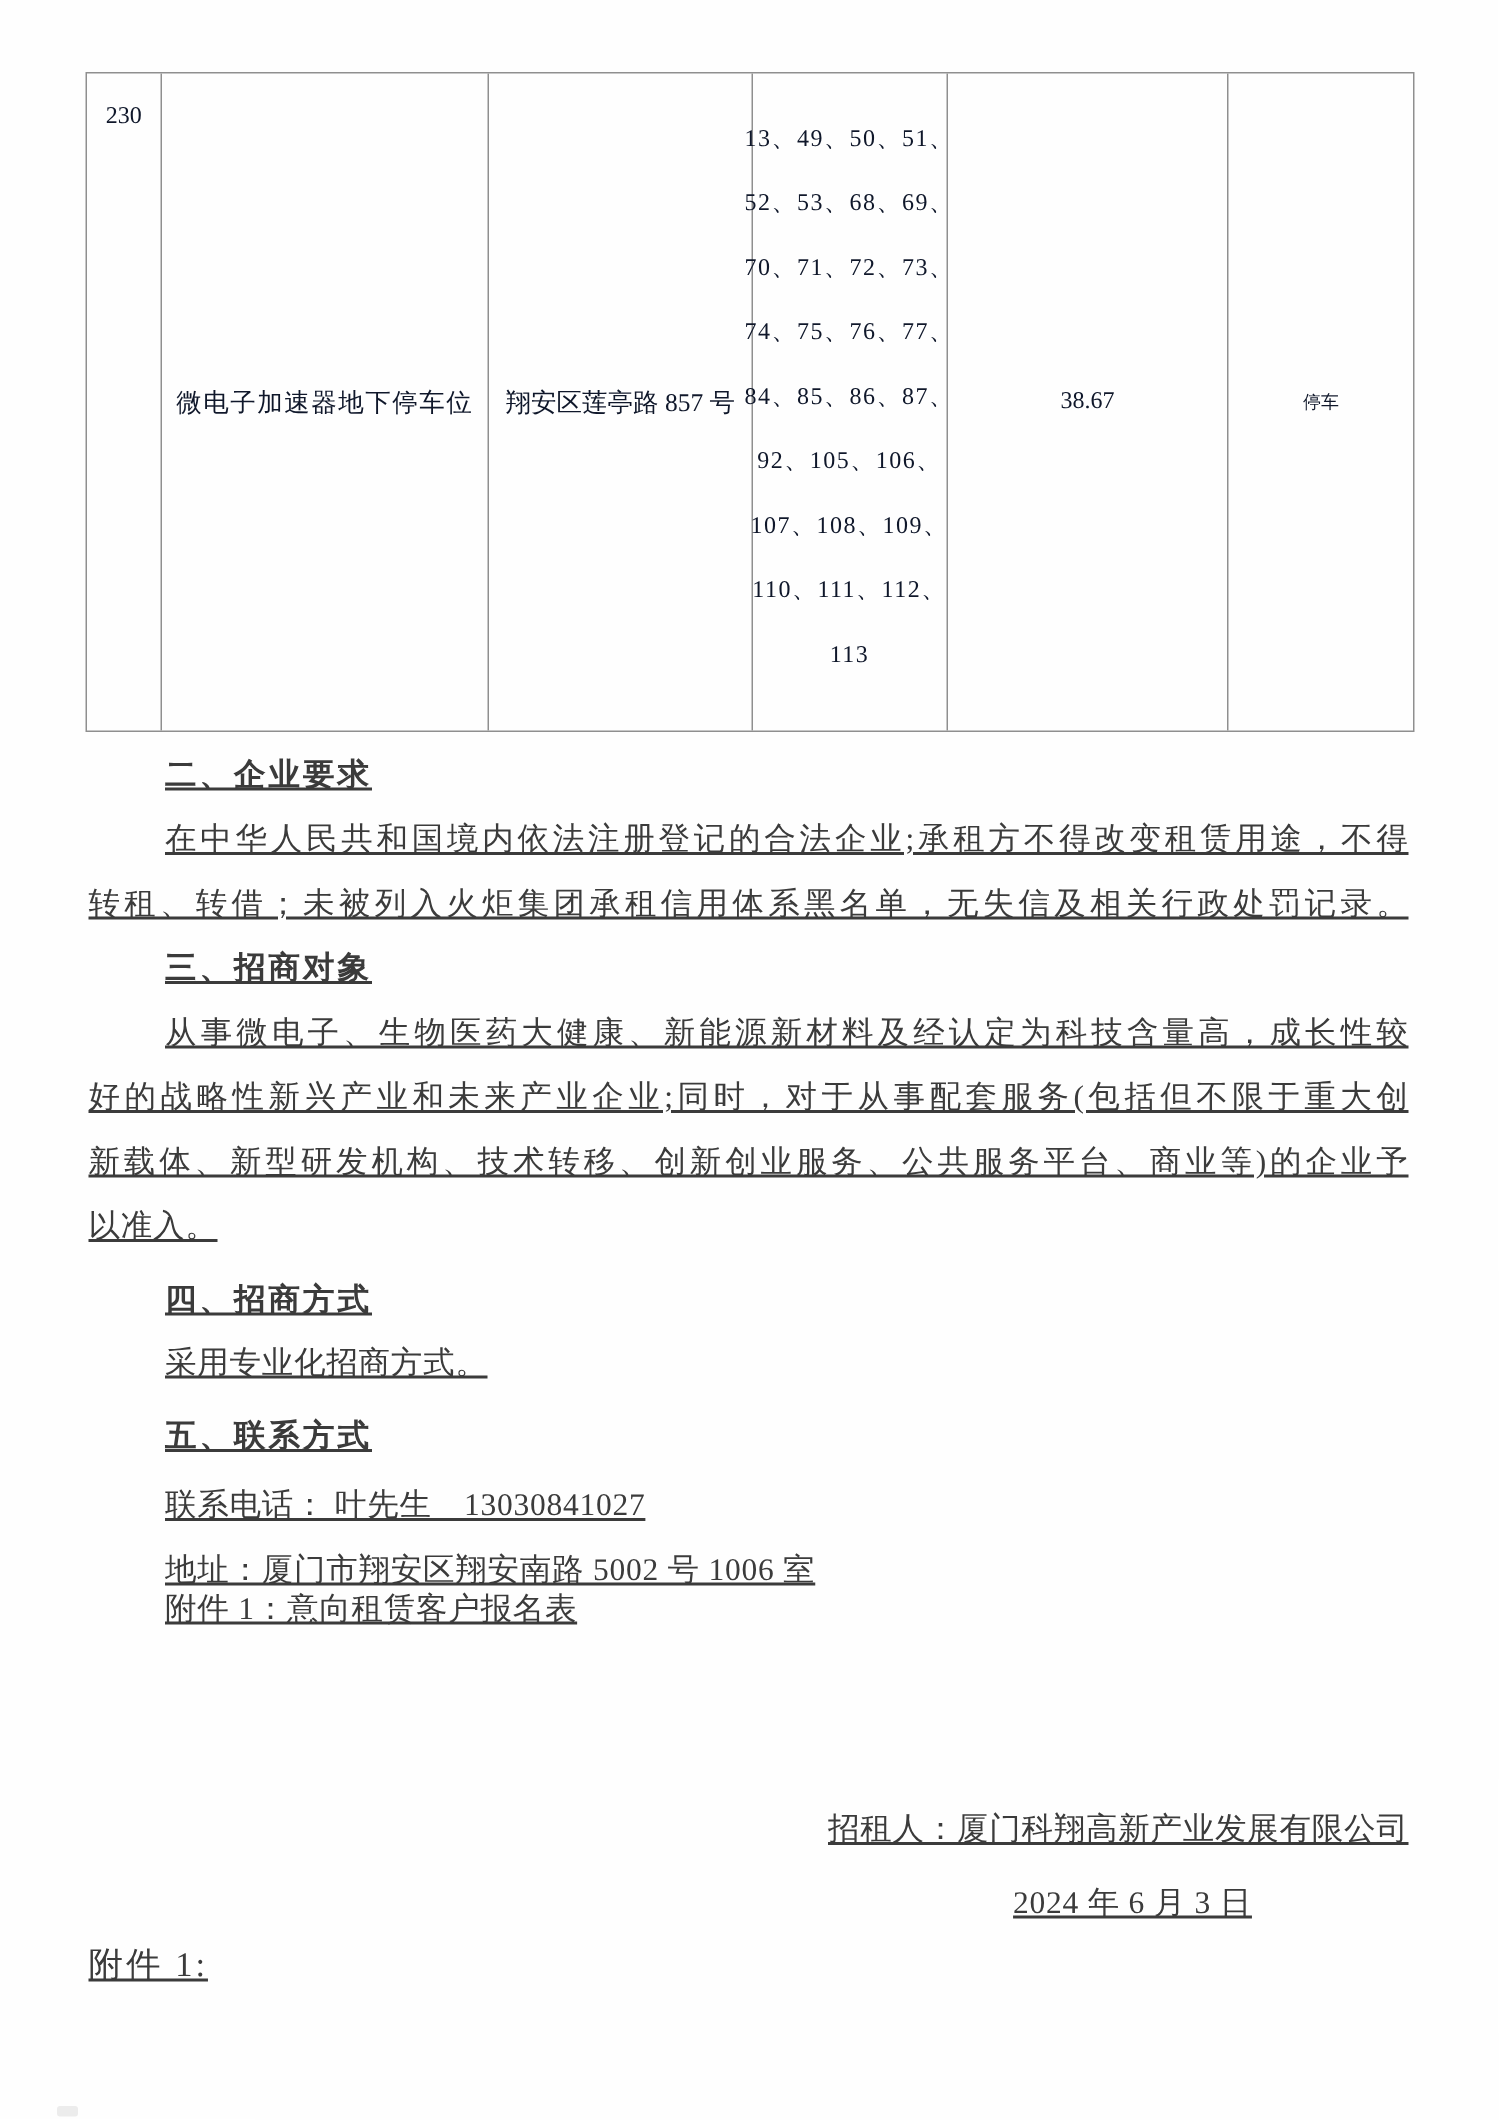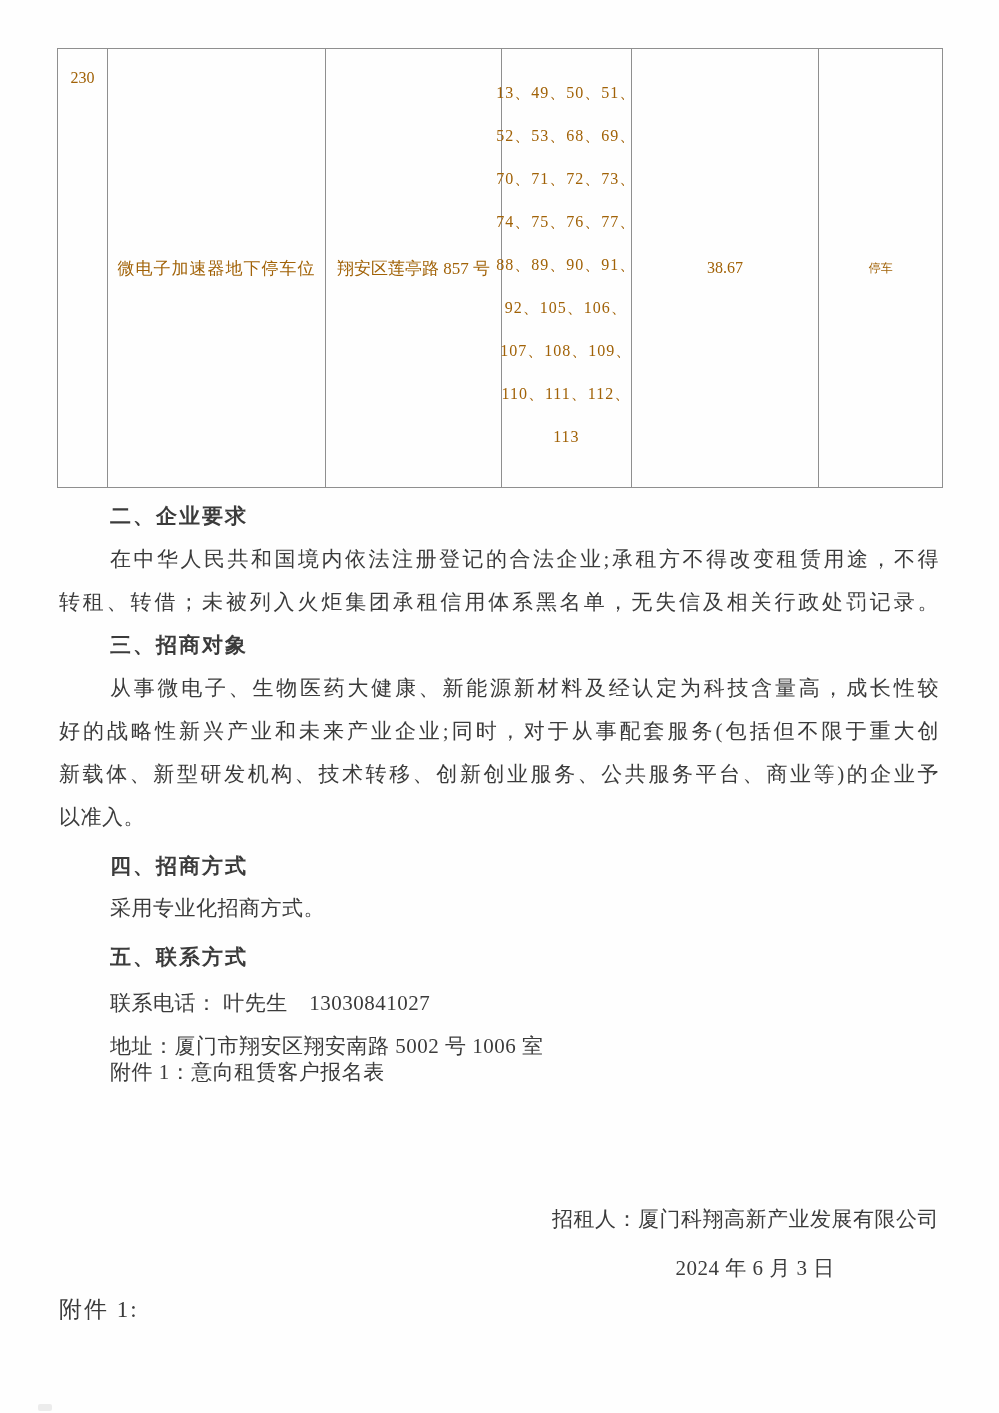--- a/index.html
+++ b/index.html
@@ -4,38 +4,38 @@
 <style>
   html,body{margin:0;padding:0;background:#ffffff;}
   .page{
     position:relative;width:999px;height:1413px;background:#fefefe;overflow:hidden;
     font-family:"Liberation Serif","DejaVu Serif",serif;color:#3b3b3b;
   }
   
   .dtable{
     position:absolute;left:57px;top:48px;width:886px;height:440px;
     display:flex;box-sizing:border-box;border:1px solid #8f8f8f;
-    font-size:16px;color:#a16207;
+    font-size:16px;color:#0f172a;
   }
   .cell{
     box-sizing:border-box;border-right:1px solid #8f8f8f;
     display:flex;align-items:center;justify-content:center;text-align:center;
   }
   .cell:last-child{border-right:none;}
   .c1{width:50px;align-items:flex-start;padding-top:20px;}
   .c2{width:219px;font-size:17px;letter-spacing:1px;}
   .c3{width:176px;font-size:17px;}
   .c4{width:130px;flex-direction:column;justify-content:flex-start;padding-top:22px;}
   .c5{width:188px;}
   .c6{width:123px;font-size:12px;}
   .numline{height:43px;line-height:43px;white-space:nowrap;letter-spacing:1px;}
   
   .tline{
     position:absolute;left:59px;width:880px;height:43px;line-height:43px;
-    font-size:21px;white-space:nowrap;letter-spacing:0.5px;
+    font-size:21px;white-space:nowrap;letter-spacing:0.5px;text-decoration:underline;
   }
   .heading{font-weight:bold;letter-spacing:2px;}
   .ind{text-indent:51px;}
   .fill{white-space:normal;text-align:justify;text-align-last:justify;}
   .right{text-align:right;}
   .datepos{left:600px;width:310px;text-align:center;}
   .att-title{font-size:23px;line-height:36px;height:36px;letter-spacing:2px;}
   .smudge{position:absolute;left:38px;top:1404px;width:14px;height:7px;background:#ececec;border-radius:2px;}
 </style>
 </head>
@@ -51,21 +51,21 @@
       <span>微电子加速器地下停车位</span>
     </div>
     <div class="cell c3">
       <span>翔安区莲亭路 857 号</span>
     </div>
     <div class="cell c4">
       <div class="numline">13、49、50、51、</div>
       <div class="numline">52、53、68、69、</div>
       <div class="numline">70、71、72、73、</div>
       <div class="numline">74、75、76、77、</div>
-      <div class="numline">88、89、90、91、</div>
+      <div class="numline">84、85、86、87、</div>
       <div class="numline">92、105、106、</div>
       <div class="numline">107、108、109、</div>
       <div class="numline">110、111、112、</div>
       <div class="numline">113</div>
     </div>
     <div class="cell c5">
       <span>38.67</span>
     </div>
     <div class="cell c6">
       <span>停车</span>

